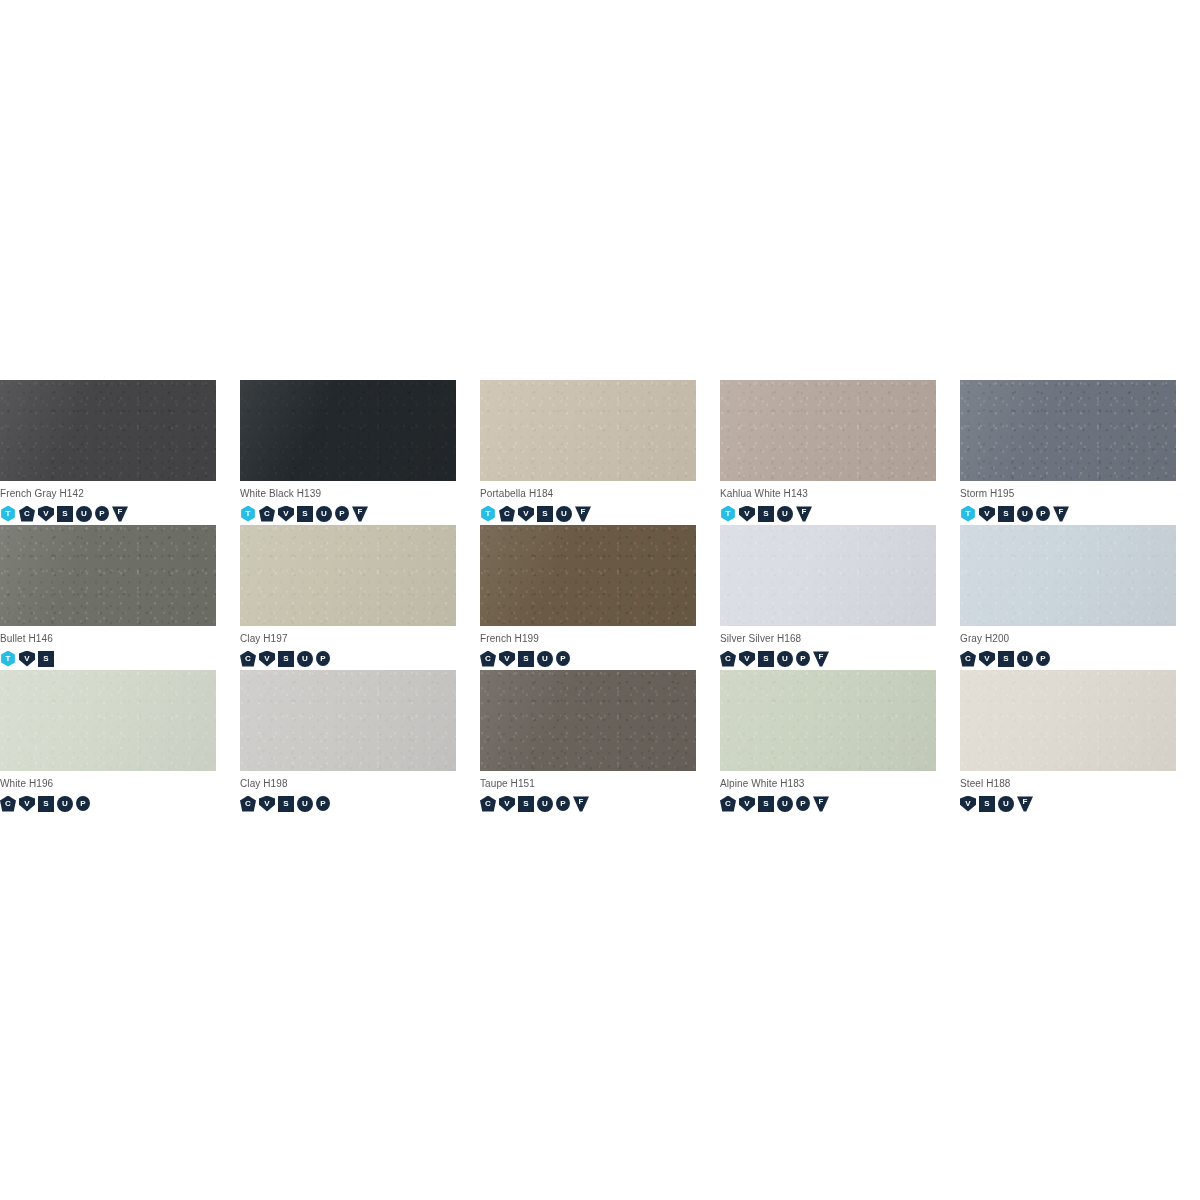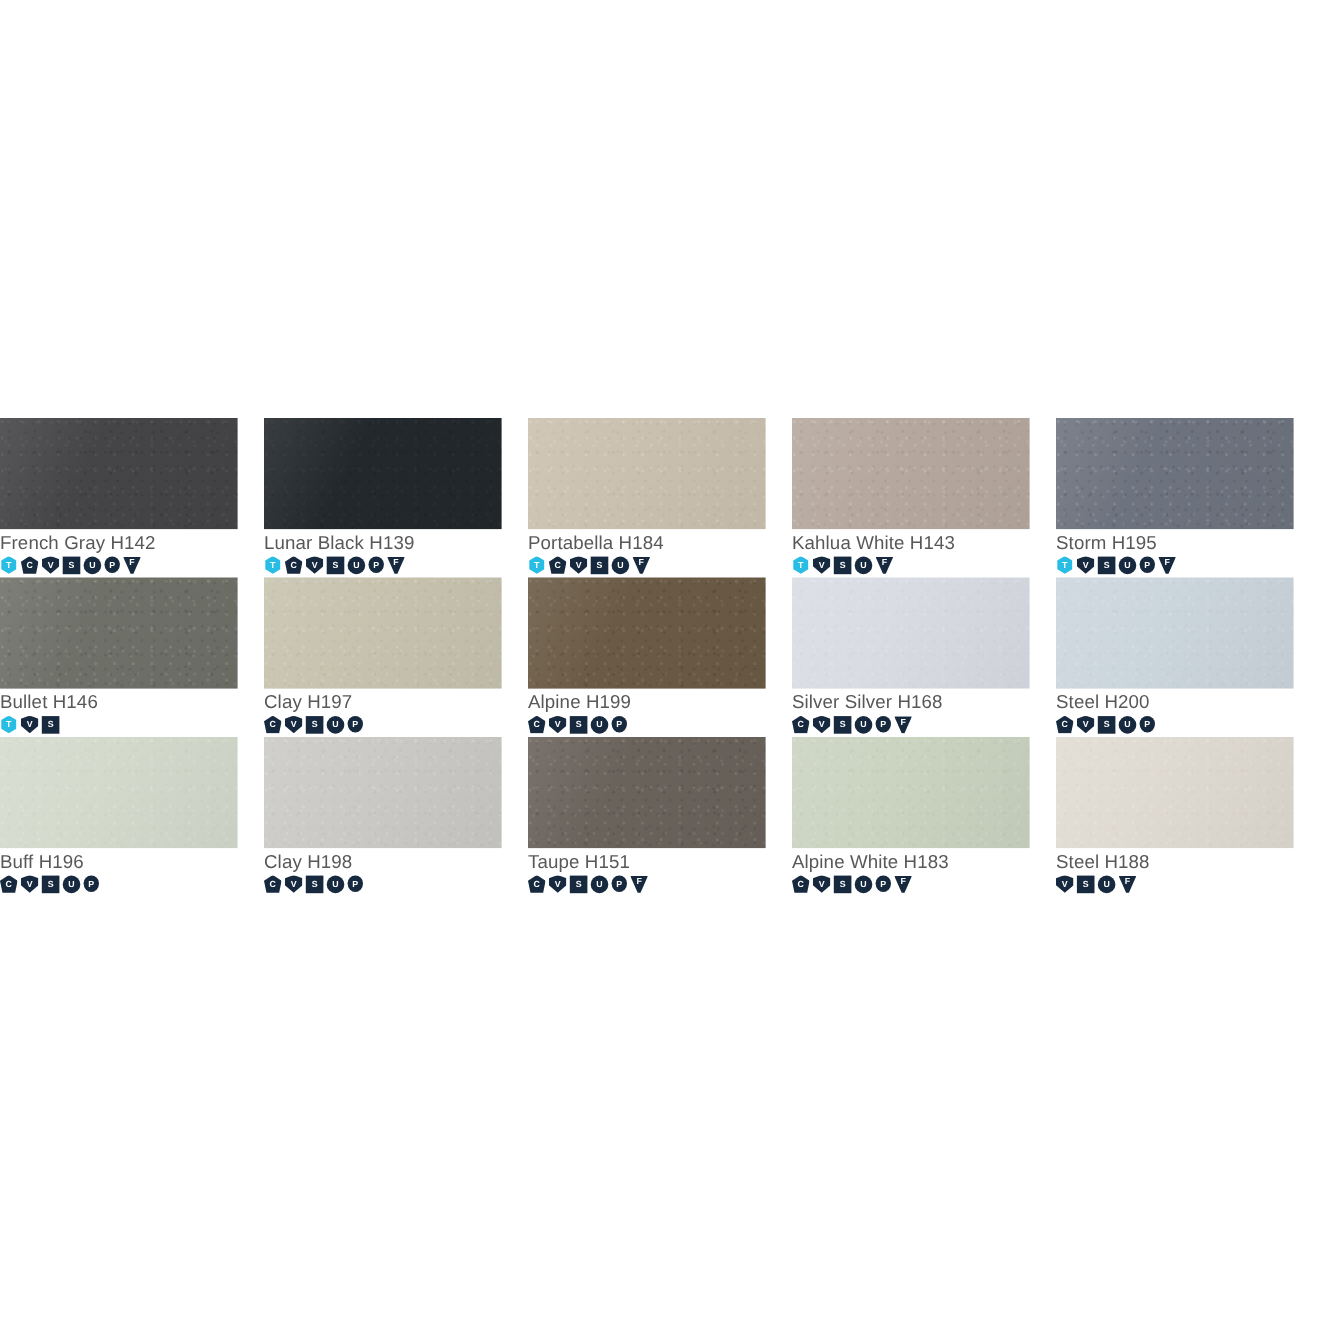--- a/index.html
+++ b/index.html
@@ -59,21 +59,21 @@
   }
   .swatch .sheen {
     position: absolute;
     inset: 0;
     background: linear-gradient(116deg, rgba(255,255,255,.10) 0%, rgba(255,255,255,0) 38%, rgba(0,0,0,.05) 100%);
   }
   .meta {
     padding-top: 5px;
   }
   .name {
-    font-size: 17px;
+    font-size: 10px;
     line-height: 16px;
     color: #58585a;
     letter-spacing: .1px;
     white-space: nowrap;
   }
   .badges {
     display: flex;
     align-items: center;
     gap: 3px;
     margin-top: 3px;
@@ -172,21 +172,21 @@
             </div>
           </div>
         </div>
       </div>
       <div class="cell">
         <div class="swatch" style="background: rgb(35, 40, 44);">
           <div class="grain"></div>
           <div class="sheen"></div>
         </div>
         <div class="meta">
-          <div class="name">Lunar Black H139</div>
+          <div class="name">White Black H139</div>
           <div class="badges">
             <div class="badge b-T">
               <span>T</span>
             </div>
             <div class="badge b-C">
               <span>C</span>
             </div>
             <div class="badge b-V">
               <span>V</span>
             </div>
@@ -334,21 +334,21 @@
             </div>
           </div>
         </div>
       </div>
       <div class="cell">
         <div class="swatch" style="background: rgb(107, 91, 70);">
           <div class="grain"></div>
           <div class="sheen"></div>
         </div>
         <div class="meta">
-          <div class="name">Alpine H199</div>
+          <div class="name">French H199</div>
           <div class="badges">
             <div class="badge b-C">
               <span>C</span>
             </div>
             <div class="badge b-V">
               <span>V</span>
             </div>
             <div class="badge b-S">
               <span>S</span>
             </div>
@@ -389,21 +389,21 @@
             </div>
           </div>
         </div>
       </div>
       <div class="cell">
         <div class="swatch" style="background: rgb(204, 214, 221);">
           <div class="grain"></div>
           <div class="sheen"></div>
         </div>
         <div class="meta">
-          <div class="name">Steel H200</div>
+          <div class="name">Gray H200</div>
           <div class="badges">
             <div class="badge b-C">
               <span>C</span>
             </div>
             <div class="badge b-V">
               <span>V</span>
             </div>
             <div class="badge b-S">
               <span>S</span>
             </div>
@@ -415,21 +415,21 @@
             </div>
           </div>
         </div>
       </div>
       <div class="cell">
         <div class="swatch" style="background: rgb(212, 219, 205);">
           <div class="grain"></div>
           <div class="sheen"></div>
         </div>
         <div class="meta">
-          <div class="name">Buff H196</div>
+          <div class="name">White H196</div>
           <div class="badges">
             <div class="badge b-C">
               <span>C</span>
             </div>
             <div class="badge b-V">
               <span>V</span>
             </div>
             <div class="badge b-S">
               <span>S</span>
             </div>

